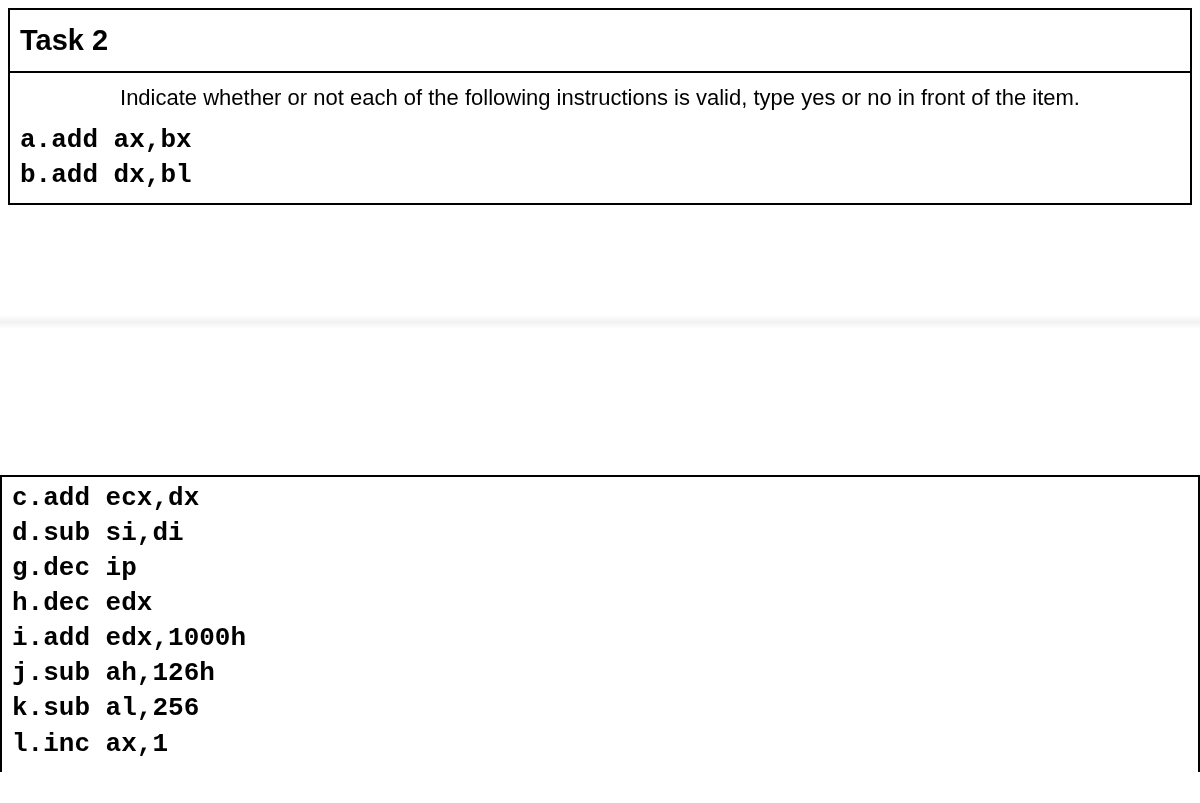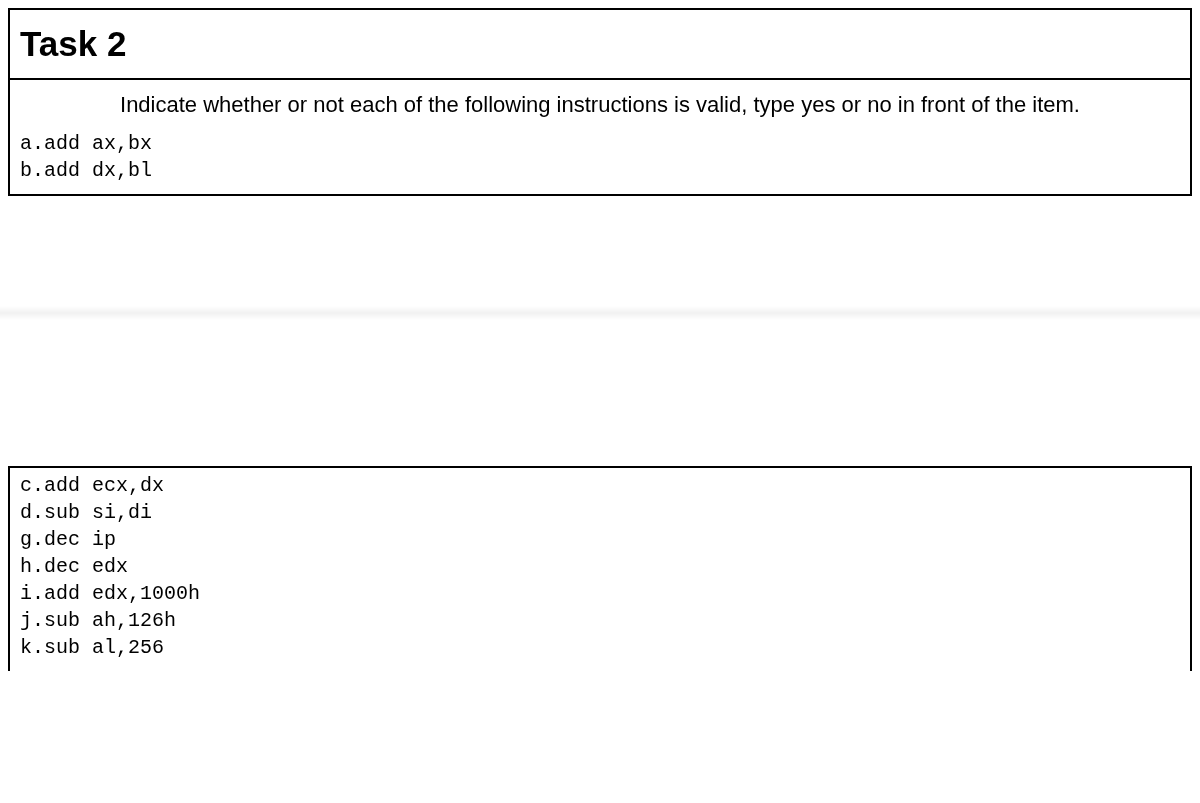--- a/index.html
+++ b/index.html
@@ -17,53 +17,53 @@
   }
   .box {
     border: 2px solid #000000;
     margin: 8px 8px 0 8px;
     background: #ffffff;
   }
   .heading-cell {
     border-bottom: 2px solid #000000;
     padding: 14px 10px;
     font-weight: bold;
-    font-size: 35px;
+    font-size: 29px;
     font-family: Verdana, Geneva, sans-serif;
   }
   .prompt-cell {
     padding: 10px 10px 6px 10px;
     font-family: Verdana, Geneva, sans-serif;
     font-size: 22px;
     line-height: 1.35;
     text-align: center;
   }
   .code-cell {
     padding: 4px 10px 10px 10px;
     font-family: "Courier New", Courier, monospace;
-    font-size: 20px;
-    font-weight: normal;
+    font-size: 26px;
+    font-weight: bold;
     line-height: 1.35;
   }
   .code-cell div { white-space: pre; }
   .gap {
     height: 160px;
     background: #ffffff;
   }
   .gap::after {
     content: "";
     display: block;
     height: 14px;
     margin-top: 110px;
     background: linear-gradient(to bottom, #ffffff 0%, #f1f1f1 50%, #ffffff 100%);
   }
   .box-bottom {
     border: 2px solid #000000;
     border-bottom: none;
-    margin: 0 8px;
+    margin: 0 0;
     background: #ffffff;
   }
 </style>
 </head>
 <body>
 
 <div class="page">
 
   <div class="box">
     <div class="heading-cell">Task 2</div>
@@ -78,16 +78,17 @@
 
   <div class="box-bottom">
     <div class="code-cell">
       <div>c.add ecx,dx</div>
       <div>d.sub si,di</div>
       <div>g.dec ip</div>
       <div>h.dec edx</div>
       <div>i.add edx,1000h</div>
       <div>j.sub ah,126h</div>
       <div>k.sub al,256</div>
+      <div>l.inc ax,1</div>
     </div>
   </div>
 
 </div>
 
 </body></html>

